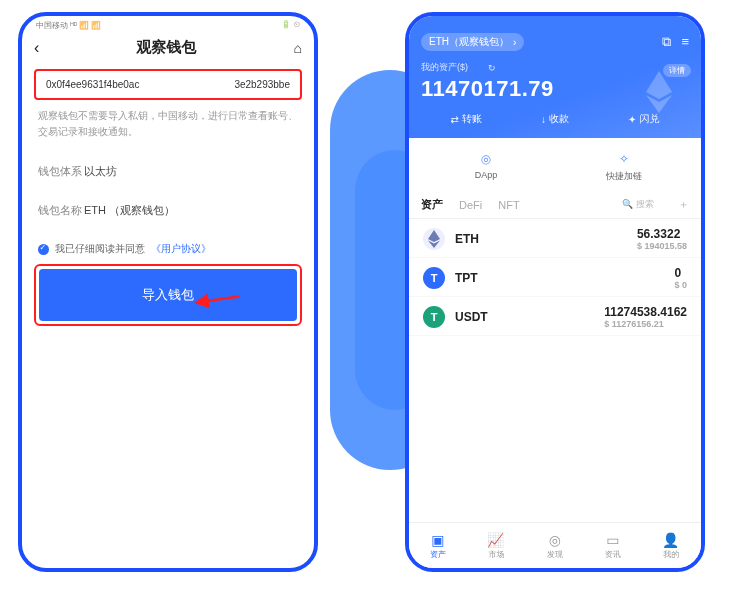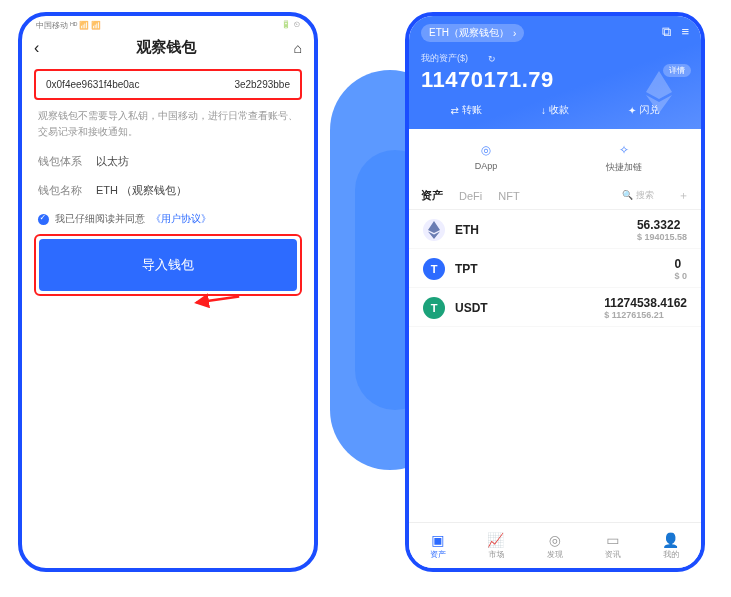--- a/index.html
+++ b/index.html
@@ -62,23 +62,23 @@
     padding: 8px 10px;
     display:flex; justify-content:space-between;
     font-size:10px; color:#333;
     background:#fff;
   }
   .note {
     margin: 6px 16px 10px;
     font-size:10px; color:#999; line-height:1.6;
   }
   .row {
-    margin: 14px 16px;
+    margin: 24px 16px;
     font-size:11px; color:#444;
-    display:flex; gap:14px;text-align:center;
+    display:flex; gap:2px;text-align:center;
   }
   .row .lbl { color:#888; }
   .agree {
     margin: 10px 16px 2px;
     display:flex; align-items:center; gap:6px;
     font-size:10px;
   }
   .agree .dot {
     width:11px;height:11px;border-radius:50%;
     background:#2d6bff; position:relative;
@@ -107,22 +107,23 @@
   }
 
   
   .top-blue {
     background: linear-gradient(160deg,#3d7bff 0%,#3d7bff 60%,#5a8fff 100%);
     color:#fff;
     padding: 8px 12px 0;
     position:relative;
   }
   .top-row{
-    display:flex; justify-content:space-between;
+    display:flex; align-items:center; justify-content:space-between;
     font-size:10px;
+    margin-top:9px;
   }
   .pill{
     background:rgba(255,255,255,.25);
     border-radius:10px;
     padding:2px 8px;
     display:flex;align-items:center;gap:4px;
     font-size:10px;
   }
   .top-icons{display:flex;gap:10px;font-size:13px;opacity:.9;}
   .assets-label{font-size:9px;opacity:.8;margin-top:10px;display:flex;align-items:center;gap:20px;}

